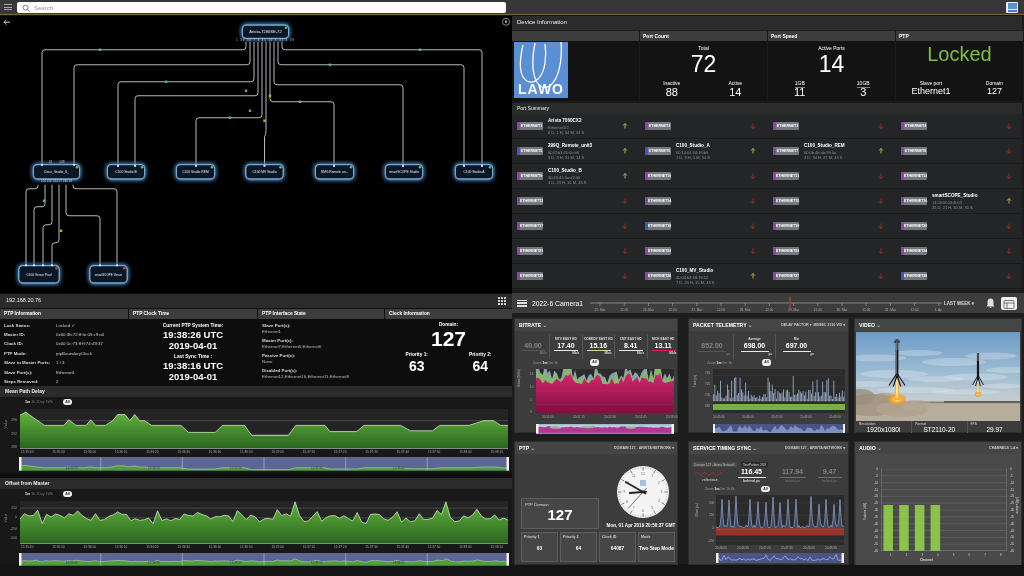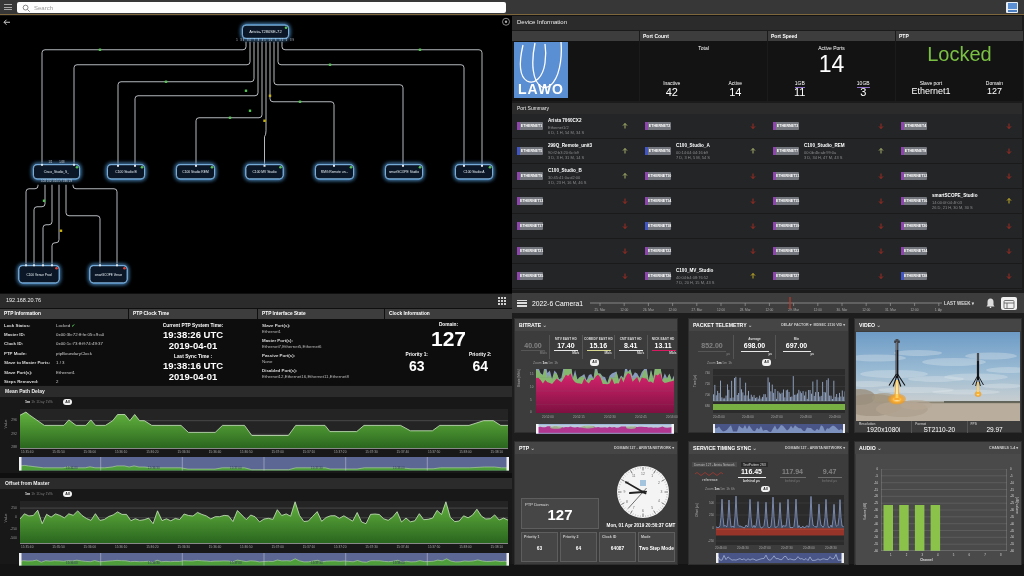--- a/index.html
+++ b/index.html
@@ -168,22 +168,23 @@
 <div class="abs" style="left:896px;top:41px;width:127px;height:60px;background:#131313"></div>
 <div class="abs" style="left:514px;top:42px;width:54px;height:56px;background:#5b8fd4">
     <svg width="54" height="56" viewBox="0 0 54 56" style="position:absolute;left:0;top:0">
       <path d="M9,3 C5,20 5,34 13,39 C21,43 29,35 31,21 C32,14 32,8 31,2" fill="none" stroke="#fff" stroke-width="1.3"></path>
       <path d="M21,1 C17,20 18,40 28,45 C36,48 44,38 46.5,20 C47.5,13 47.5,6 47,0" fill="none" stroke="#fff" stroke-width="1.3"></path>
       <text x="27" y="52" font-size="14" font-weight="bold" fill="#fff" text-anchor="middle" style="letter-spacing:1px">LAWO</text>
     </svg>
   </div>
 <div class="abs" style="left:640px;top:41px;width:127px;height:60px;color:#fff">
     <div style="position:absolute;left:0;top:4px;width:100%;text-align:center;font-size:5px;">Total</div>
+    <div style="position:absolute;left:0;top:10px;width:100%;text-align:center;font-size:23px;">72</div>
     <div style="position:absolute;left:0;top:39px;width:50%;text-align:center;font-size:5px;">Inactive</div>
-    <div style="position:absolute;left:0;top:45px;width:50%;text-align:center;font-size:11px;">42</div>
+    <div style="position:absolute;left:0;top:45px;width:50%;text-align:center;font-size:11px;">88</div>
     <div style="position:absolute;left:50%;top:39px;width:50%;text-align:center;font-size:5px;">Active</div>
     <div style="position:absolute;left:50%;top:45px;width:50%;text-align:center;font-size:11px;">14</div>
   </div>
 <div class="abs" style="left:768px;top:41px;width:127px;height:60px;color:#fff">
     <div style="position:absolute;left:0;top:4px;width:100%;text-align:center;font-size:5px;">Active Ports</div>
     <div style="position:absolute;left:0;top:10px;width:100%;text-align:center;font-size:23px;">14</div>
     <div style="position:absolute;left:0;top:39px;width:50%;text-align:center;font-size:5px;"><span style="border-bottom:1px solid #8e6fc8;padding-bottom:1px">1GB</span></div>
     <div style="position:absolute;left:0;top:45px;width:50%;text-align:center;font-size:11px;">11</div>
     <div style="position:absolute;left:50%;top:39px;width:50%;text-align:center;font-size:5px;"><span style="border-bottom:1px solid #8e6fc8;padding-bottom:1px">10GB</span></div>
     <div style="position:absolute;left:50%;top:45px;width:50%;text-align:center;font-size:11px;">3</div>

